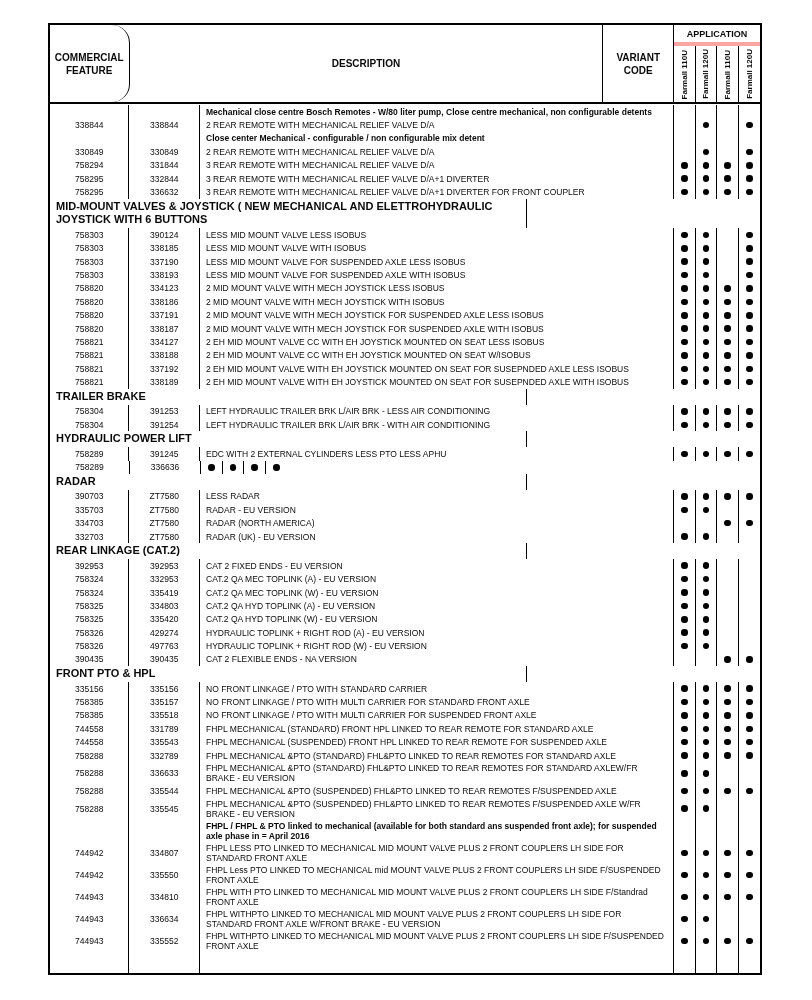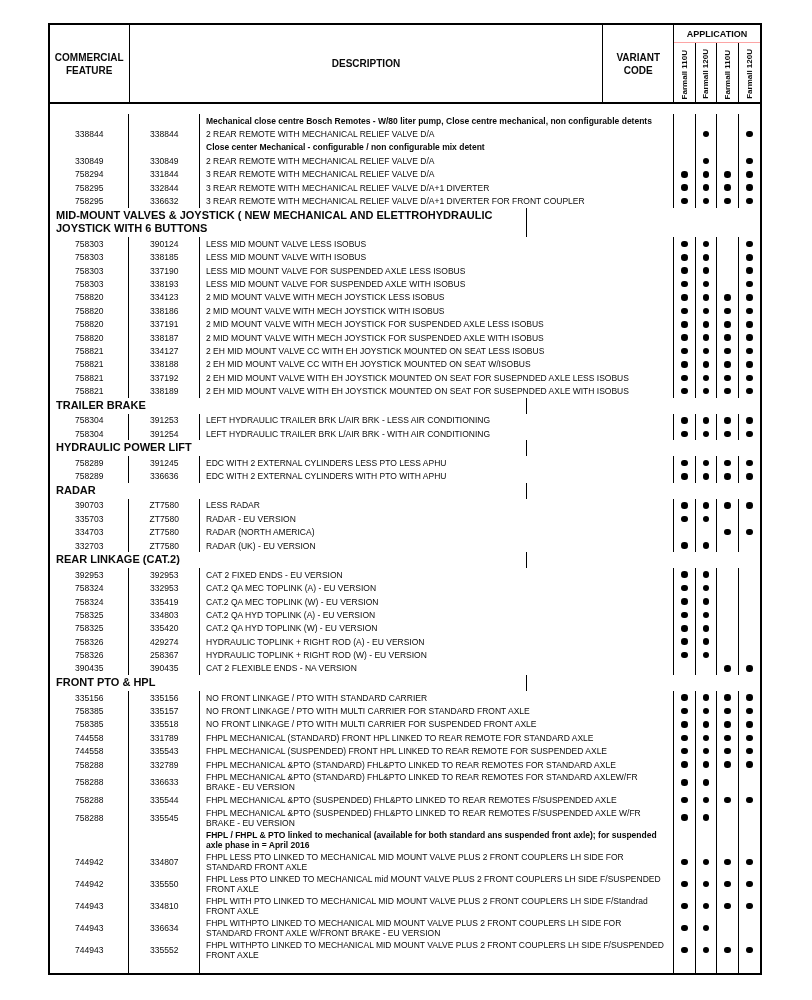--- a/index.html
+++ b/index.html
@@ -14,41 +14,41 @@
     display:flex; flex-direction:column; background:#fff;
   }
   
   .thead { display:flex; height:77px; border-bottom:2px solid #000; flex:none; }
   .th {
     border-right:1px solid #000; box-sizing:border-box;
     display:flex; align-items:center; justify-content:center;
     text-align:center; font-weight:bold; font-size:10px; line-height:1.3;
     white-space:pre-line;
   }
-  .th.c-feature { width:80px; }
+  .th.c-feature { width:80px;border-radius:18px; }
   .th.c-code    { width:71px; }
   .th.c-desc    { width:477px; }
   .th-apps { width:86px; display:flex; flex-direction:column; box-sizing:border-box; }
   .th-app-label {
-    height:17px; flex:none; border-bottom:1px solid #fca5a5;
+    height:17px; flex:none; border-bottom:4px solid #fca5a5;
     display:flex; align-items:center; justify-content:center;
     font-weight:bold; font-size:9px;
   }
   .th-models { flex:1; display:flex; }
   .th-model {
     width:21.5px; box-sizing:border-box; border-right:1px solid #000;
     display:flex; align-items:flex-end; justify-content:center; padding-bottom:3px;
   }
   .th-model:last-child { border-right:none; }
   .th-model span {
     writing-mode:vertical-rl; transform:rotate(180deg);
     font-size:8px; font-weight:bold; white-space:nowrap;
   }
   
-  .tbody { flex:1; display:flex; flex-direction:column; padding-top:10px; overflow:hidden; }
+  .tbody { flex:1; display:flex; flex-direction:column; padding-top:1px; overflow:hidden; }
   .trow { display:flex; flex:none; min-height:13.4px; }
   .cell {
     box-sizing:border-box; border-right:1px solid #000;
     display:flex; align-items:center; font-size:8.5px; line-height:1.18;
   }
   .cell.feature { width:80px; justify-content:center; text-align:center; }
   .cell.code    { width:71px; justify-content:center; text-align:center; }
   .cell.desc    { width:477px; padding:1px 6px 1px 6px; text-align:left; }
   .apps { width:86px; display:flex; }
   .acell {
@@ -559,23 +559,20 @@
               <div class="dot"></div>
             </div>
             <div class="acell">
               <div class="dot"></div>
             </div>
           </div>
         </div>
         <div class="trow item">
           <div class="cell feature">758289</div>
           <div class="cell code">336636</div>
-          <div class="cell desc">
-            <span>EDC WITH 2 EXTERNAL CYLINDERS WITH PTO WITH APHU</span>
-          </div>
           <div class="apps">
             <div class="acell">
               <div class="dot"></div>
             </div>
             <div class="acell">
               <div class="dot"></div>
             </div>
             <div class="acell">
               <div class="dot"></div>
             </div>
@@ -779,21 +776,21 @@
             </div>
             <div class="acell">
               <div class="dot"></div>
             </div>
             <div class="acell"></div>
             <div class="acell"></div>
           </div>
         </div>
         <div class="trow item">
           <div class="cell feature">758326</div>
-          <div class="cell code">258367</div>
+          <div class="cell code">497763</div>
           <div class="cell desc">
             <span>HYDRAULIC TOPLINK + RIGHT ROD (W) - EU VERSION</span>
           </div>
           <div class="apps">
             <div class="acell">
               <div class="dot"></div>
             </div>
             <div class="acell">
               <div class="dot"></div>
             </div>

